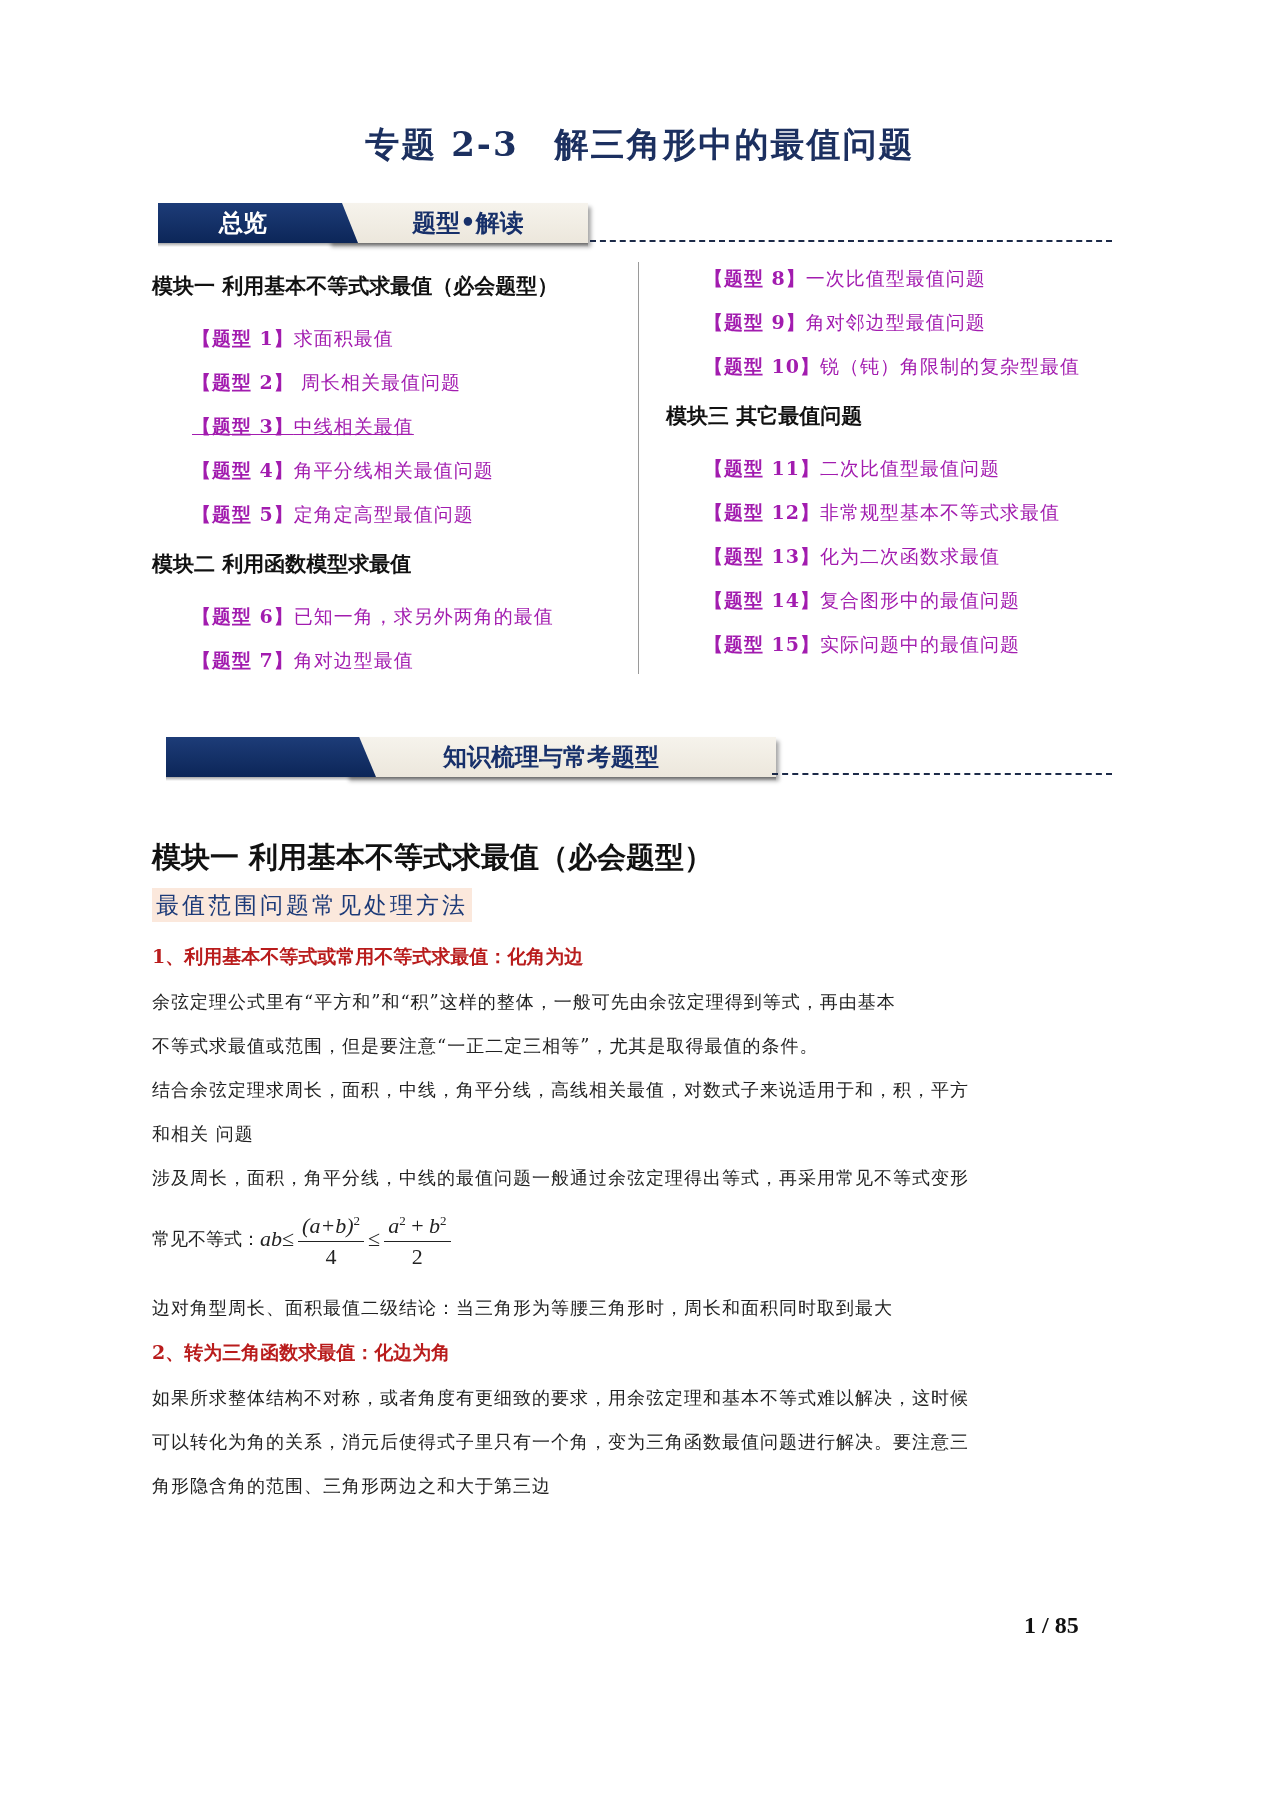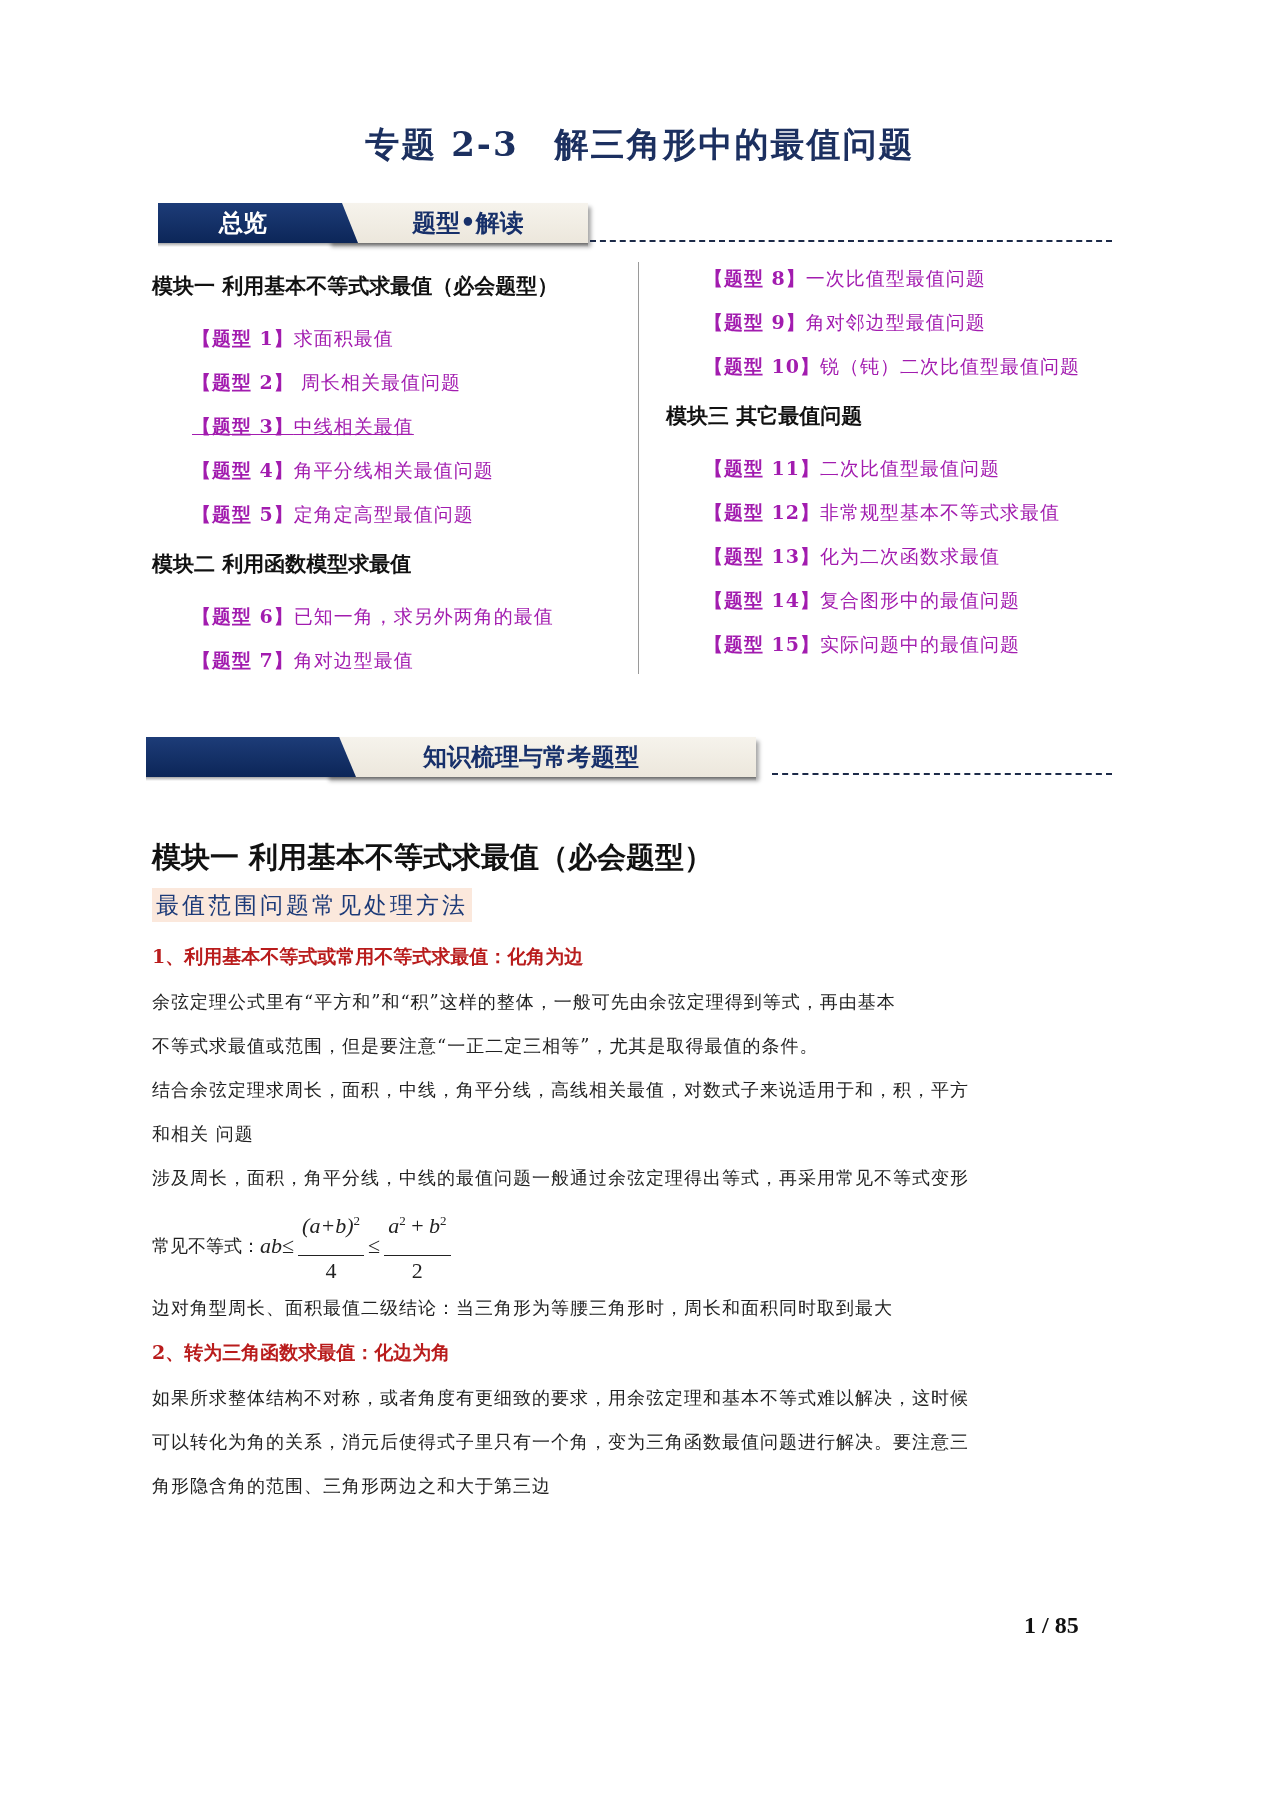--- a/index.html
+++ b/index.html
@@ -30,21 +30,21 @@
 
   .section-h { left: 152px; top: 838px; font-family: "DejaVu Sans", sans-serif; font-weight: bold; font-size: 29px; color: #111; white-space: nowrap; }
   .highlight-h { left: 152px; top: 888px; background: #fbe8dc; color: #1c3a78; font-family: "DejaVu Sans", sans-serif;
     font-size: 23px; padding: 0 4px; letter-spacing: 3px; white-space: nowrap; line-height: 34px; }
   .sub-h { font-family: "DejaVu Serif", serif; font-weight: bold; font-size: 19px; white-space: nowrap; color: #b91c1c; }
   .para { font-family: "DejaVu Serif", serif; font-size: 18px; white-space: nowrap; color: #222; letter-spacing: 1px; }
 
   .formula { left: 152px; top: 1208px; display: flex; align-items: center; font-family: "DejaVu Serif", serif; font-size: 18px; color: #222; }
   .formula .math { font-family: "Liberation Serif", serif; font-size: 22px; display: flex; align-items: center; }
   .frac { display: inline-flex; flex-direction: column; align-items: center; margin: 0 4px; }
-  .frac .num { padding: 0 4px 16px; border-bottom: 1.5px solid #222; line-height: 26px; }
+  .frac .num { padding: 0 4px 2px; border-bottom: 1.5px solid #222; line-height: 26px; }
   .frac .den { padding-top: 2px; line-height: 26px; }
   .it { font-style: italic; }
   sup { font-size: 13px; }
 
   .page-num { left: 1024px; top: 1612px; font-family: "Liberation Serif", serif; font-weight: bold; font-size: 24px; }
 </style>
 </head>
 <body>
 
 <div class="abs doc-title">专题 2-3　解三角形中的最值问题</div>
@@ -67,29 +67,29 @@
 <div class="abs toc-item" style="left:192px; top:370px;"><span class="tag">【题型 2】</span><span> 周长相关最值问题</span></div>
 <div class="abs toc-item" style="left:192px; top:414px;text-decoration:underline;"><span class="tag">【题型 3】</span><span>中线相关最值</span></div>
 <div class="abs toc-item" style="left:192px; top:458px;"><span class="tag">【题型 4】</span><span>角平分线相关最值问题</span></div>
 <div class="abs toc-item" style="left:192px; top:502px;"><span class="tag">【题型 5】</span><span>定角定高型最值问题</span></div>
 <div class="abs module-h" style="left:152px; top:550px;">模块二  利用函数模型求最值</div>
 <div class="abs toc-item" style="left:192px; top:604px;"><span class="tag">【题型 6】</span><span>已知一角，求另外两角的最值</span></div>
 <div class="abs toc-item" style="left:192px; top:648px;"><span class="tag">【题型 7】</span><span>角对边型最值</span></div>
 
 <div class="abs toc-item" style="left:704px; top:266px;"><span class="tag">【题型 8】</span><span>一次比值型最值问题</span></div>
 <div class="abs toc-item" style="left:704px; top:310px;"><span class="tag">【题型 9】</span><span>角对邻边型最值问题</span></div>
-<div class="abs toc-item" style="left:704px; top:354px;"><span class="tag">【题型 10】</span><span>锐（钝）二次比值型最值问题</span></div>
+<div class="abs toc-item" style="left:704px; top:354px;"><span class="tag">【题型 10】</span><span>锐（钝）角限制的复杂型最值</span></div>
 <div class="abs module-h" style="left:666px; top:402px;">模块三  其它最值问题</div>
 <div class="abs toc-item" style="left:704px; top:456px;"><span class="tag">【题型 11】</span><span>二次比值型最值问题</span></div>
 <div class="abs toc-item" style="left:704px; top:500px;"><span class="tag">【题型 12】</span><span>非常规型基本不等式求最值</span></div>
 <div class="abs toc-item" style="left:704px; top:544px;"><span class="tag">【题型 13】</span><span>化为二次函数求最值</span></div>
 <div class="abs toc-item" style="left:704px; top:588px;"><span class="tag">【题型 14】</span><span>复合图形中的最值问题</span></div>
 <div class="abs toc-item" style="left:704px; top:632px;"><span class="tag">【题型 15】</span><span>实际问题中的最值问题</span></div>
 
-<div class="abs banner" style="left:146px; top:737px; width:580px;">
+<div class="abs banner" style="left:166px; top:737px; width:580px;">
   <div class="light" style="left:180px; width:430px;">
     <span style="margin-left:-20px;">知识梳理与常考题型</span>
   </div>
   <div class="dark" style="width:210px;">
     <span></span>
   </div>
   <div class="shadow-line" style="width:610px;"></div>
 </div>
 <div class="abs dash-line" style="left:772px; top:773px; width:340px;"></div>
 

